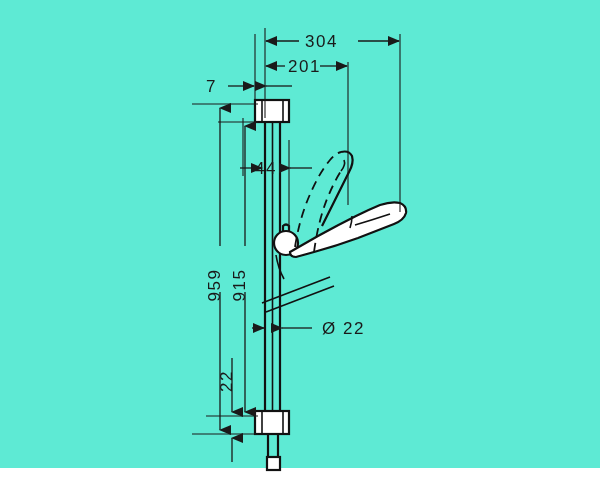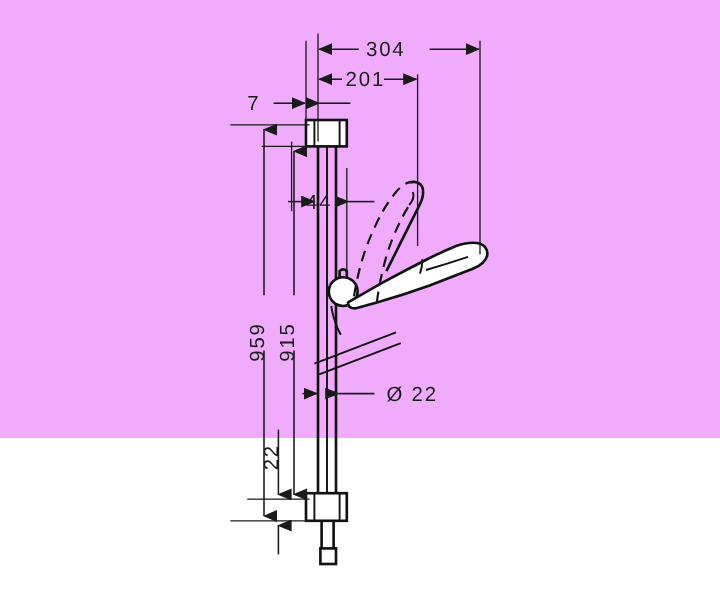--- a/index.html
+++ b/index.html
@@ -10,22 +10,22 @@
   }
   body {
     width: 600px;
     height: 500px;
     font-family: "Liberation Sans", sans-serif;
     overflow: hidden;
   }
   #drawing-root {
     position: relative;
     width: 600px;
-    height: 365px;
-    background: #f0abfc;
+    height: 468px;
+    background: #5eead4;
   }
   svg#technical-drawing {
     display: block;
     width: 600px;
     height: 500px;
   }
   .dim-text {
     font-family: "Liberation Sans", sans-serif;
     font-size: 17px;
     fill: #1a1a1a;

